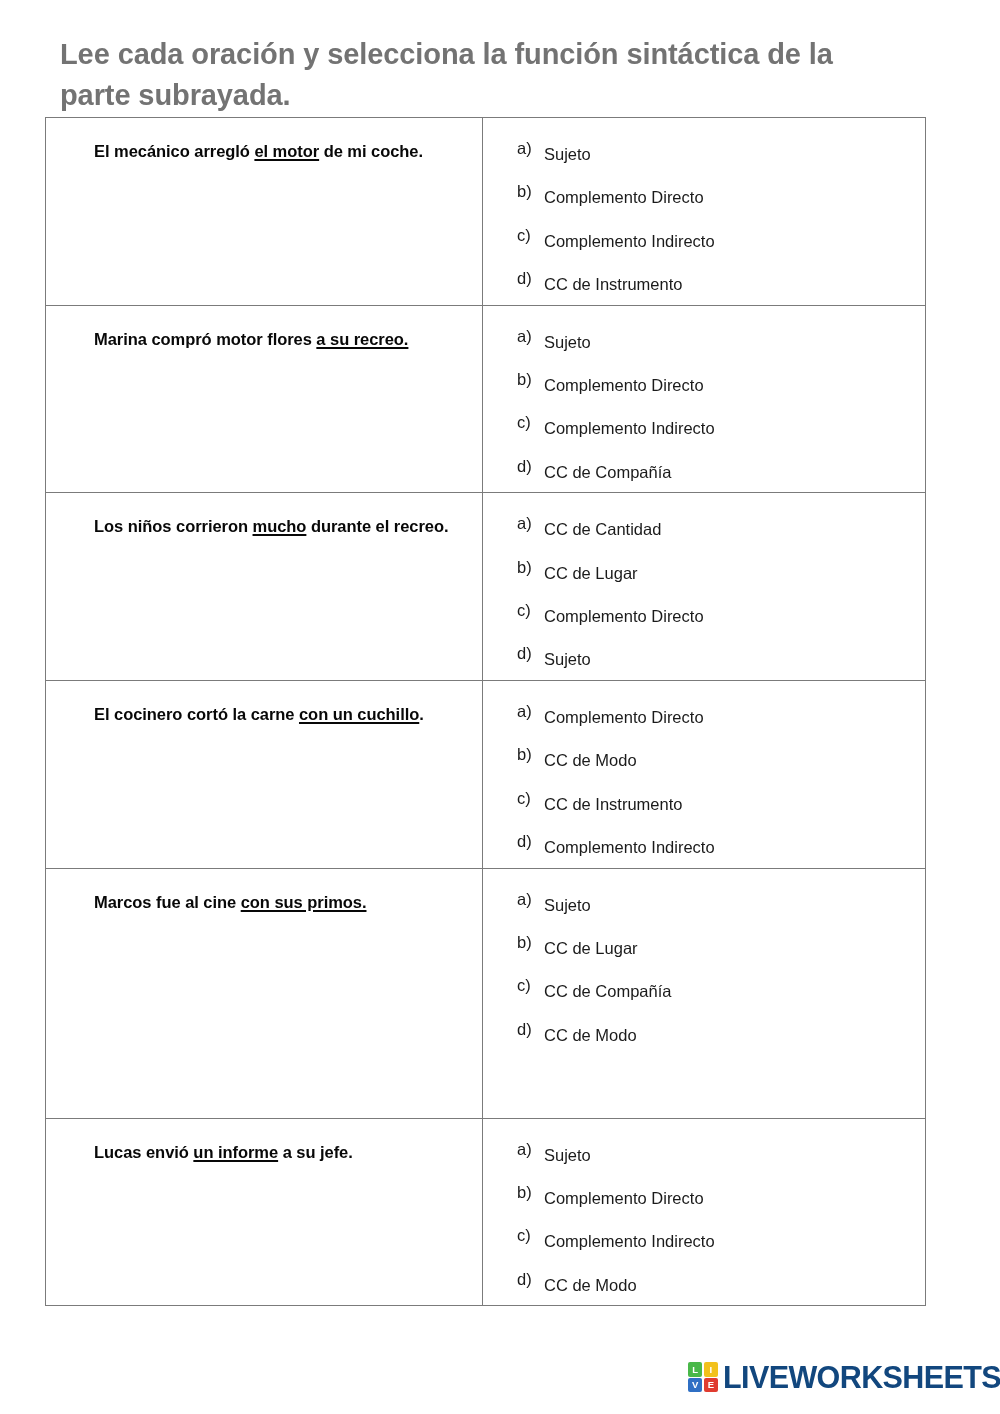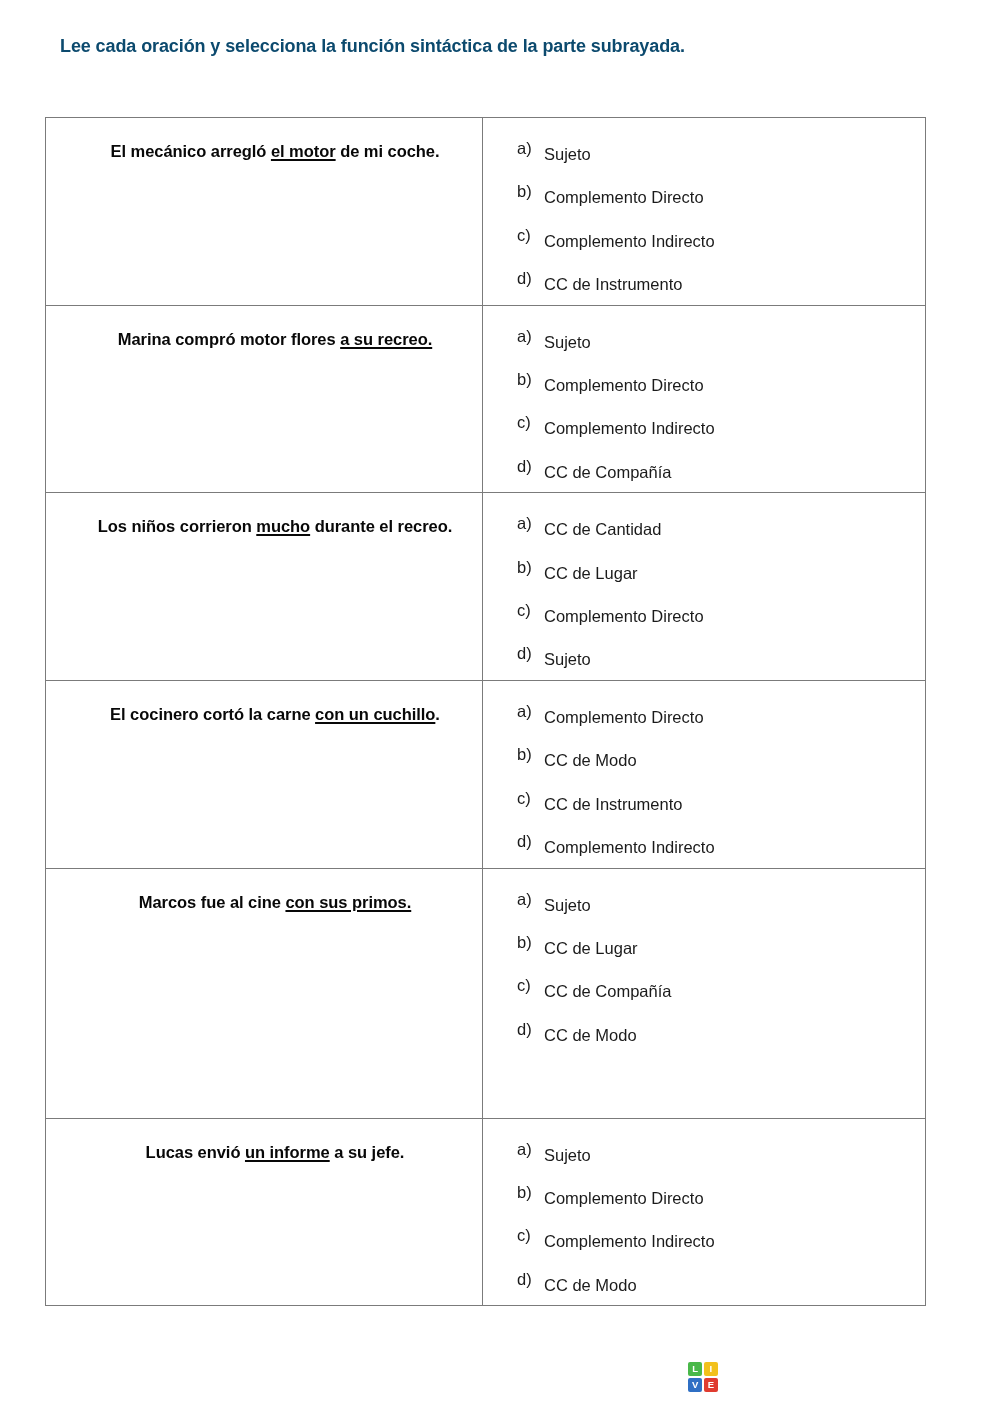--- a/index.html
+++ b/index.html
@@ -22,46 +22,45 @@
     inset: 0;
     background: #ffffff;
   }
 
   
   .title {
     position: absolute;
     left: 60px;
     top: 34px;
     width: 830px;
-    font-size: 18px;
+    font-size: 29px;
     font-weight: bold;
     line-height: 1.42;
     letter-spacing: -0.1px;
-    color: #0c4a6e;
+    color: #737373;
   }
 
   
   .qtable {
     position: absolute;
     left: 45px;
     top: 117px;
     width: 880px;
     border-collapse: collapse;
     table-layout: fixed;
   }
   .qtable td {
     border: 1px solid #7b7b7b;
     vertical-align: top;
     padding: 0;
     background: #ffffff;
   }
   td.sentence-cell {
     width: 437px;
     padding: 22px 26px 10px 48px;
-    text-align: center;
   }
   td.options-cell {
     width: 443px;
     padding: 21px 14px 10px 34px;
   }
 
   .sentence {
     font-size: 16.5px;
     font-weight: bold;
     line-height: 1.44;
@@ -314,15 +313,16 @@
     </tbody>
   </table>
 
   <div class="footer-logo">
     <div class="logo-grid">
       <span class="logo-tile tile-l">L</span>
       <span class="logo-tile tile-i">I</span>
       <span class="logo-tile tile-v">V</span>
       <span class="logo-tile tile-e">E</span>
     </div>
+    <span class="logo-word">LIVEWORKSHEETS</span>
   </div>
 
 </div>
 
 </body></html>

